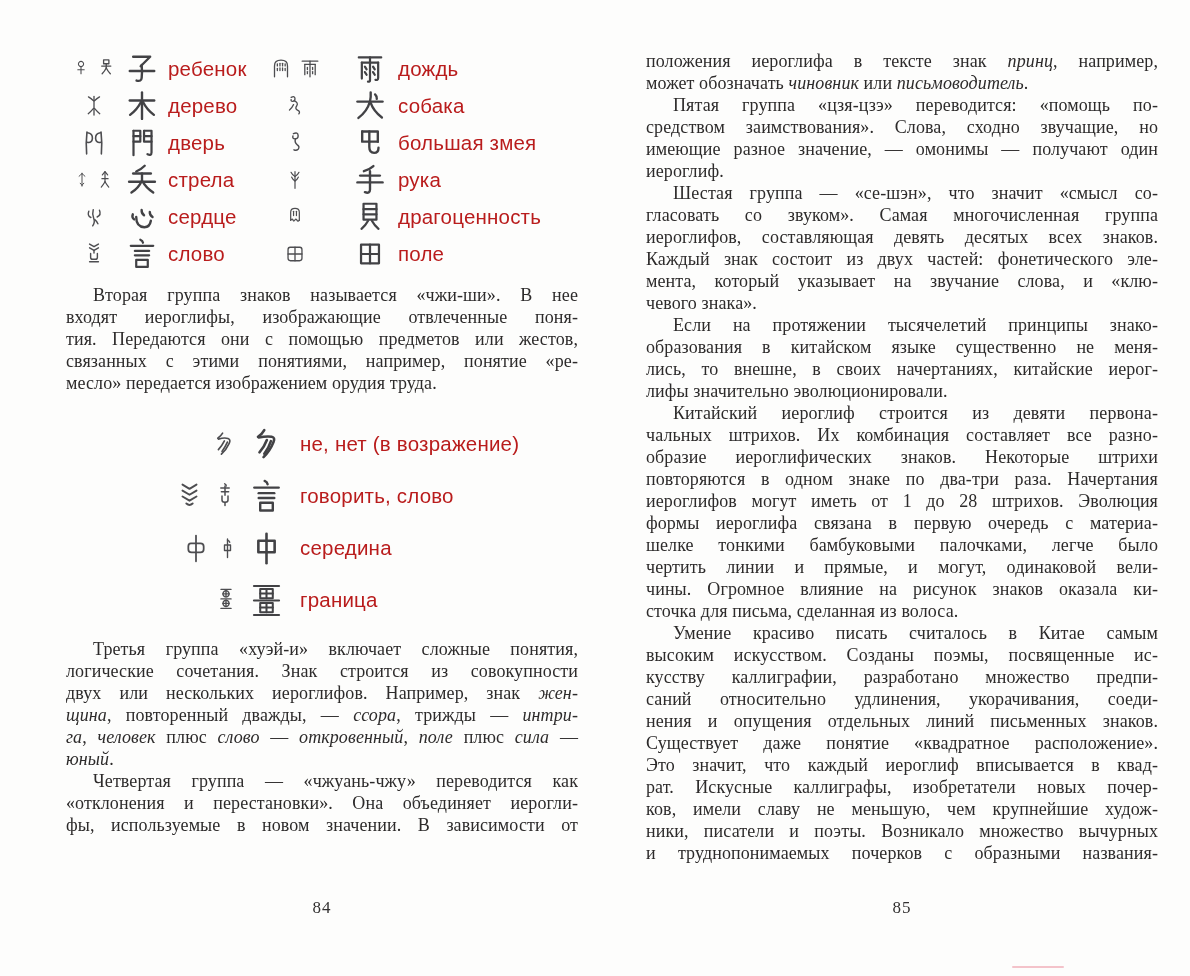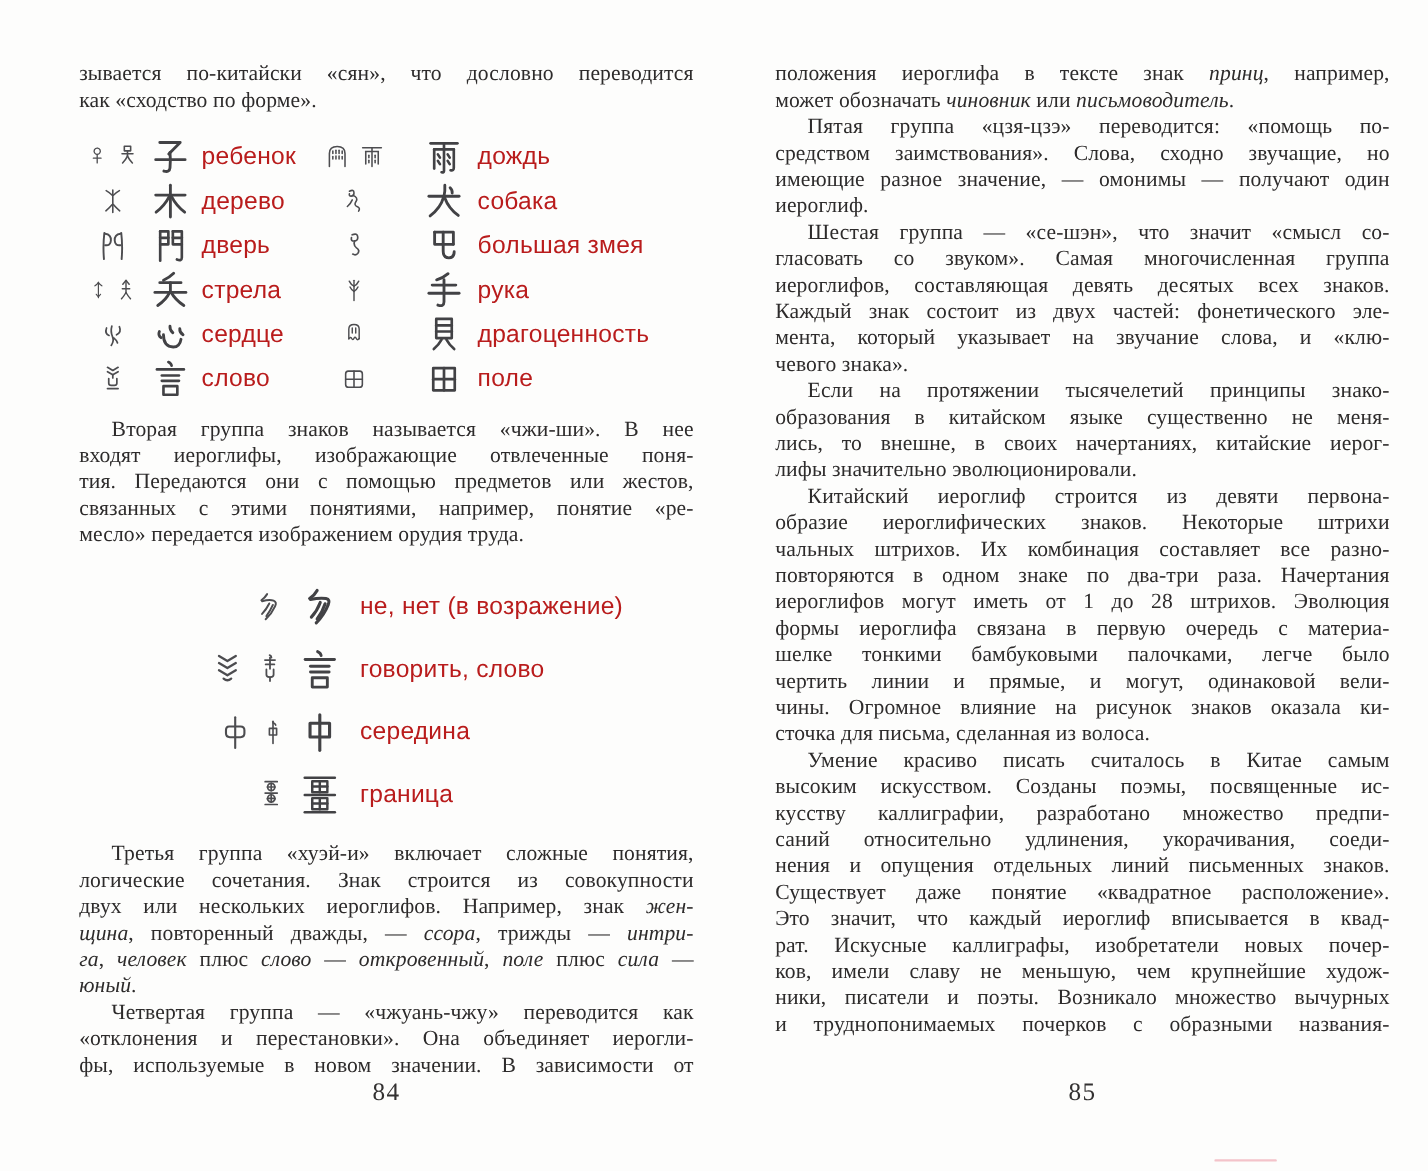--- a/index.html
+++ b/index.html
@@ -56,39 +56,35 @@
     font-size:20.5px;color:#b91c1c;letter-spacing:0.2px;
     padding-left:6px;white-space:nowrap;
   }
   .gtable.two .grow > .cell.meaning:last-child{padding-left:8px;}
   .gtable.one .cell.meaning{padding-left:14px;}
   .glyph{display:inline-flex;align-items:center;justify-content:center;}
 
   
   .pagenum{
     position:absolute;top:848px;left:0;width:100%;
-    text-align:center;font-size:21px;color:#333131;letter-spacing:1px;
+    text-align:center;font-size:17px;color:#333131;letter-spacing:1px;
   }
 
   
   .artifact{
     position:absolute;left:1012px;top:966px;width:52px;height:2px;
     background:#f2b9c1;opacity:.85;border-radius:1px;
   }
 </style>
 </head>
 <body>
 
 <div class="spread" data-name="book-spread">
   <section class="page left" data-name="page-left">
     <div class="col" id="leftCol" data-name="page-left-text-column">
-        <div class="para" data-name="paragraph-xiang">
-          <div class="line just" data-name="text-line">зывается по-китайски «сян», что дословно переводится</div>
-          <div class="line" data-name="text-line">как «сходство по форме».</div>
-        </div>
         <div class="gtable two" data-name="glyph-table-pictograms">
           <div class="grow" data-name="glyph-row">
             <div class="cell anc" data-name="ancient-forms-cell">
               <span class="glyph" data-name="zi-ancient-1-icon">
                 <svg viewBox="0 0 100 100" width="20" height="30">
                   <path d="M50 12 a13 13 0 1 0 0.1 0" fill="none" stroke="currentColor" stroke-width="5.5" stroke-linecap="round" stroke-linejoin="round"></path>
                   <path d="M50 38 L50 74" fill="none" stroke="currentColor" stroke-width="5.5" stroke-linecap="round" stroke-linejoin="round"></path>
                   <path d="M34 54 L66 54" fill="none" stroke="currentColor" stroke-width="5.5" stroke-linecap="round" stroke-linejoin="round"></path>
                 </svg>
               </span>
@@ -561,22 +557,22 @@
           <div class="line" data-name="text-line">чевого знака».</div>
         </div>
         <div class="para" data-name="paragraph-evolution">
           <div class="line indent just" data-name="text-line">Если на протяжении тысячелетий принципы знако-</div>
           <div class="line just" data-name="text-line">образования в китайском языке существенно не меня-</div>
           <div class="line just" data-name="text-line">лись, то внешне, в своих начертаниях, китайские иерог-</div>
           <div class="line" data-name="text-line">лифы значительно эволюционировали.</div>
         </div>
         <div class="para" data-name="paragraph-strokes">
           <div class="line indent just" data-name="text-line">Китайский иероглиф строится из девяти первона-</div>
+          <div class="line just" data-name="text-line">чальных штрихов. Их комбинация составляет все разно-</div>
           <div class="line just" data-name="text-line">образие иероглифических знаков. Некоторые штрихи</div>
-          <div class="line just" data-name="text-line">чальных штрихов. Их комбинация составляет все разно-</div>
           <div class="line just" data-name="text-line">повторяются в одном знаке по два-три раза. Начертания</div>
           <div class="line just" data-name="text-line">иероглифов могут иметь от 1 до 28 штрихов. Эволюция</div>
           <div class="line just" data-name="text-line">формы иероглифа связана в первую очередь с материа-</div>
           <div class="line just" data-name="text-line">шелке тонкими бамбуковыми палочками, легче было</div>
           <div class="line just" data-name="text-line">чертить линии и прямые, и могут, одинаковой вели-</div>
           <div class="line just" data-name="text-line">чины. Огромное влияние на рисунок знаков оказала ки-</div>
           <div class="line" data-name="text-line">сточка для письма, сделанная из волоса.</div>
         </div>
         <div class="para" data-name="paragraph-calligraphy">
           <div class="line indent just" data-name="text-line">Умение красиво писать считалось в Китае самым</div>

